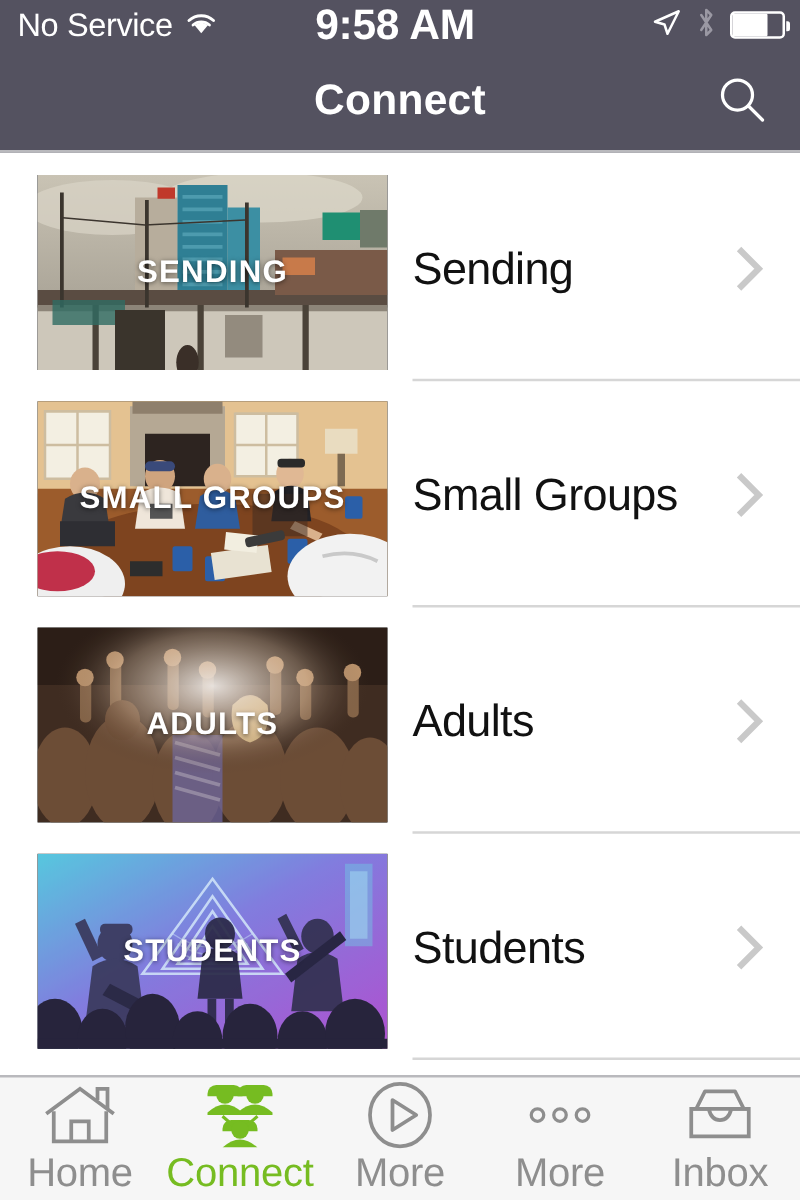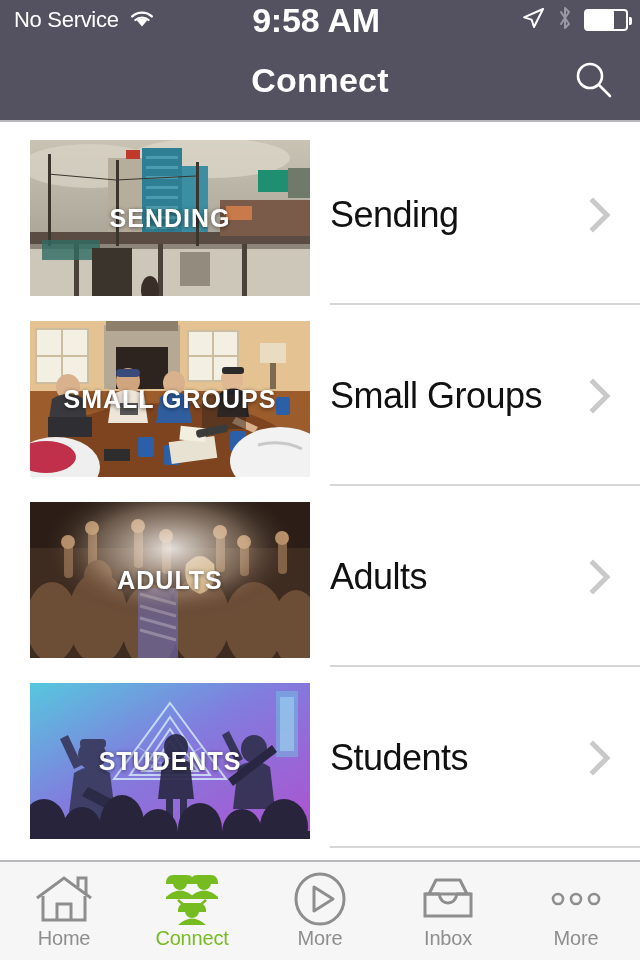--- a/index.html
+++ b/index.html
@@ -11,21 +11,21 @@
   }
   .phone { position: relative; width: 640px; height: 960px; background: #fff; }
 
   
   .statusbar {
     position: absolute; top: 0; left: 0; width: 640px; height: 40px;
     background: #545260; color: #ffffff;
     display: flex; align-items: center;
   }
   .sb-left { position: absolute; left: 14px; display: flex; align-items: center; gap: 9px; }
-  .sb-carrier { font-size: 22px; letter-spacing: -0.3px; }
+  .sb-carrier { font-size: 26px; letter-spacing: -0.3px; }
   .sb-center { position: absolute; left: 0; width: 632px; text-align: center; font-size: 34px; font-weight: bold; letter-spacing: -0.2px; }
   .sb-right { position: absolute; right: 12px; display: flex; align-items: center; gap: 11px; }
   .battery { width: 44px; height: 22px; border: 2px solid #fff; border-radius: 4px; position: relative; }
   .battery::after { content:""; position:absolute; right:-6px; top:6px; width:3px; height:8px; background:#fff; border-radius:0 2px 2px 0;}
   .battery i { display:block; height:100%; background:#fff; border-radius:1px; }
 
   
   .navbar {
     position: absolute; top: 40px; left: 0; width: 640px; height: 82px;
     background: #545260;
@@ -66,21 +66,21 @@
   }
 
   
   .tabbar {
     position: absolute; bottom: 0; left: 0; width: 640px; height: 100px;
     background: #f6f6f6; border-top: 2px solid #b9b9bd;
     display: flex;
   }
   .tab { flex: 1; display: flex; flex-direction: column; align-items: center; justify-content: center; gap: 2px; cursor: pointer; }
   .tab .ico { height: 52px; display: flex; align-items: center; justify-content: center; }
-  .tab .tlabel { font-size: 20px; color: #8e8e8e; letter-spacing: -0.2px; }
+  .tab .tlabel { font-size: 32px; color: #8e8e8e; letter-spacing: -0.2px; }
   .tab.active .tlabel { color: #76bc21; }
 </style>
 </head>
 <body>
 
 <div class="phone">
 
   <div class="statusbar">
     <div class="sb-left">
       <span class="sb-carrier">No Service</span>
@@ -411,35 +411,35 @@
         <svg width="54" height="54" viewBox="0 0 54 54">
           <ellipse cx="27" cy="27" rx="24" ry="25" fill="none" stroke="#8e8e8e" stroke-width="3"></ellipse>
           <path d="M21 15 L40 27 L21 39 Z" fill="none" stroke="#8e8e8e" stroke-width="3" stroke-linejoin="round"></path>
         </svg>
       </div>
       <div class="tlabel">More</div>
     </div>
 
     <div class="tab">
       <div class="ico">
+        <svg width="62" height="20" viewBox="0 0 62 20">
+          <circle cx="13" cy="10" r="5" fill="none" stroke="#8e8e8e" stroke-width="2.6"></circle>
+          <circle cx="31" cy="10" r="5" fill="none" stroke="#8e8e8e" stroke-width="2.6"></circle>
+          <circle cx="49" cy="10" r="5" fill="none" stroke="#8e8e8e" stroke-width="2.6"></circle>
+        </svg>
+      </div>
+      <div class="tlabel">More</div>
+    </div>
+
+    <div class="tab">
+      <div class="ico">
         <svg width="62" height="46" viewBox="0 0 62 46">
           <path d="M12 18 L19 4 L43 4 L50 18" fill="none" stroke="#8e8e8e" stroke-width="3" stroke-linejoin="round"></path>
           <path d="M8 18 L54 18 L54 40 L8 40 Z" fill="none" stroke="#8e8e8e" stroke-width="3"></path>
           <path d="M8 18 L22 18 q2 9 9 9 q7 0 9 -9 L54 18" fill="none" stroke="#8e8e8e" stroke-width="3" stroke-linejoin="round"></path>
         </svg>
       </div>
       <div class="tlabel">Inbox</div>
     </div>
 
-    <div class="tab">
-      <div class="ico">
-        <svg width="62" height="20" viewBox="0 0 62 20">
-          <circle cx="13" cy="10" r="5" fill="none" stroke="#8e8e8e" stroke-width="2.6"></circle>
-          <circle cx="31" cy="10" r="5" fill="none" stroke="#8e8e8e" stroke-width="2.6"></circle>
-          <circle cx="49" cy="10" r="5" fill="none" stroke="#8e8e8e" stroke-width="2.6"></circle>
-        </svg>
-      </div>
-      <div class="tlabel">More</div>
-    </div>
-
   </div>
 
 </div>
 
 </body></html>

